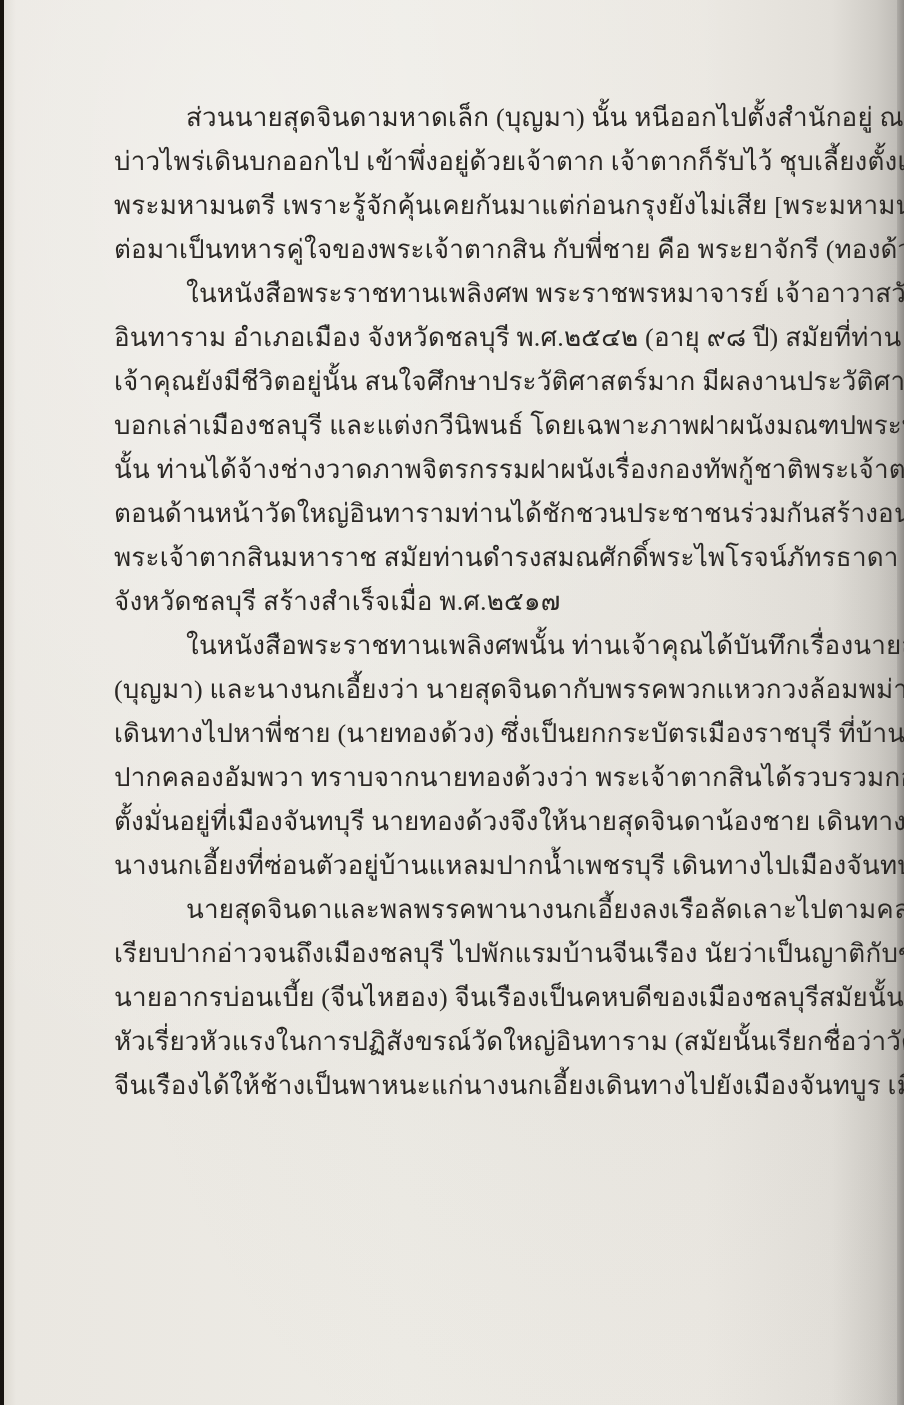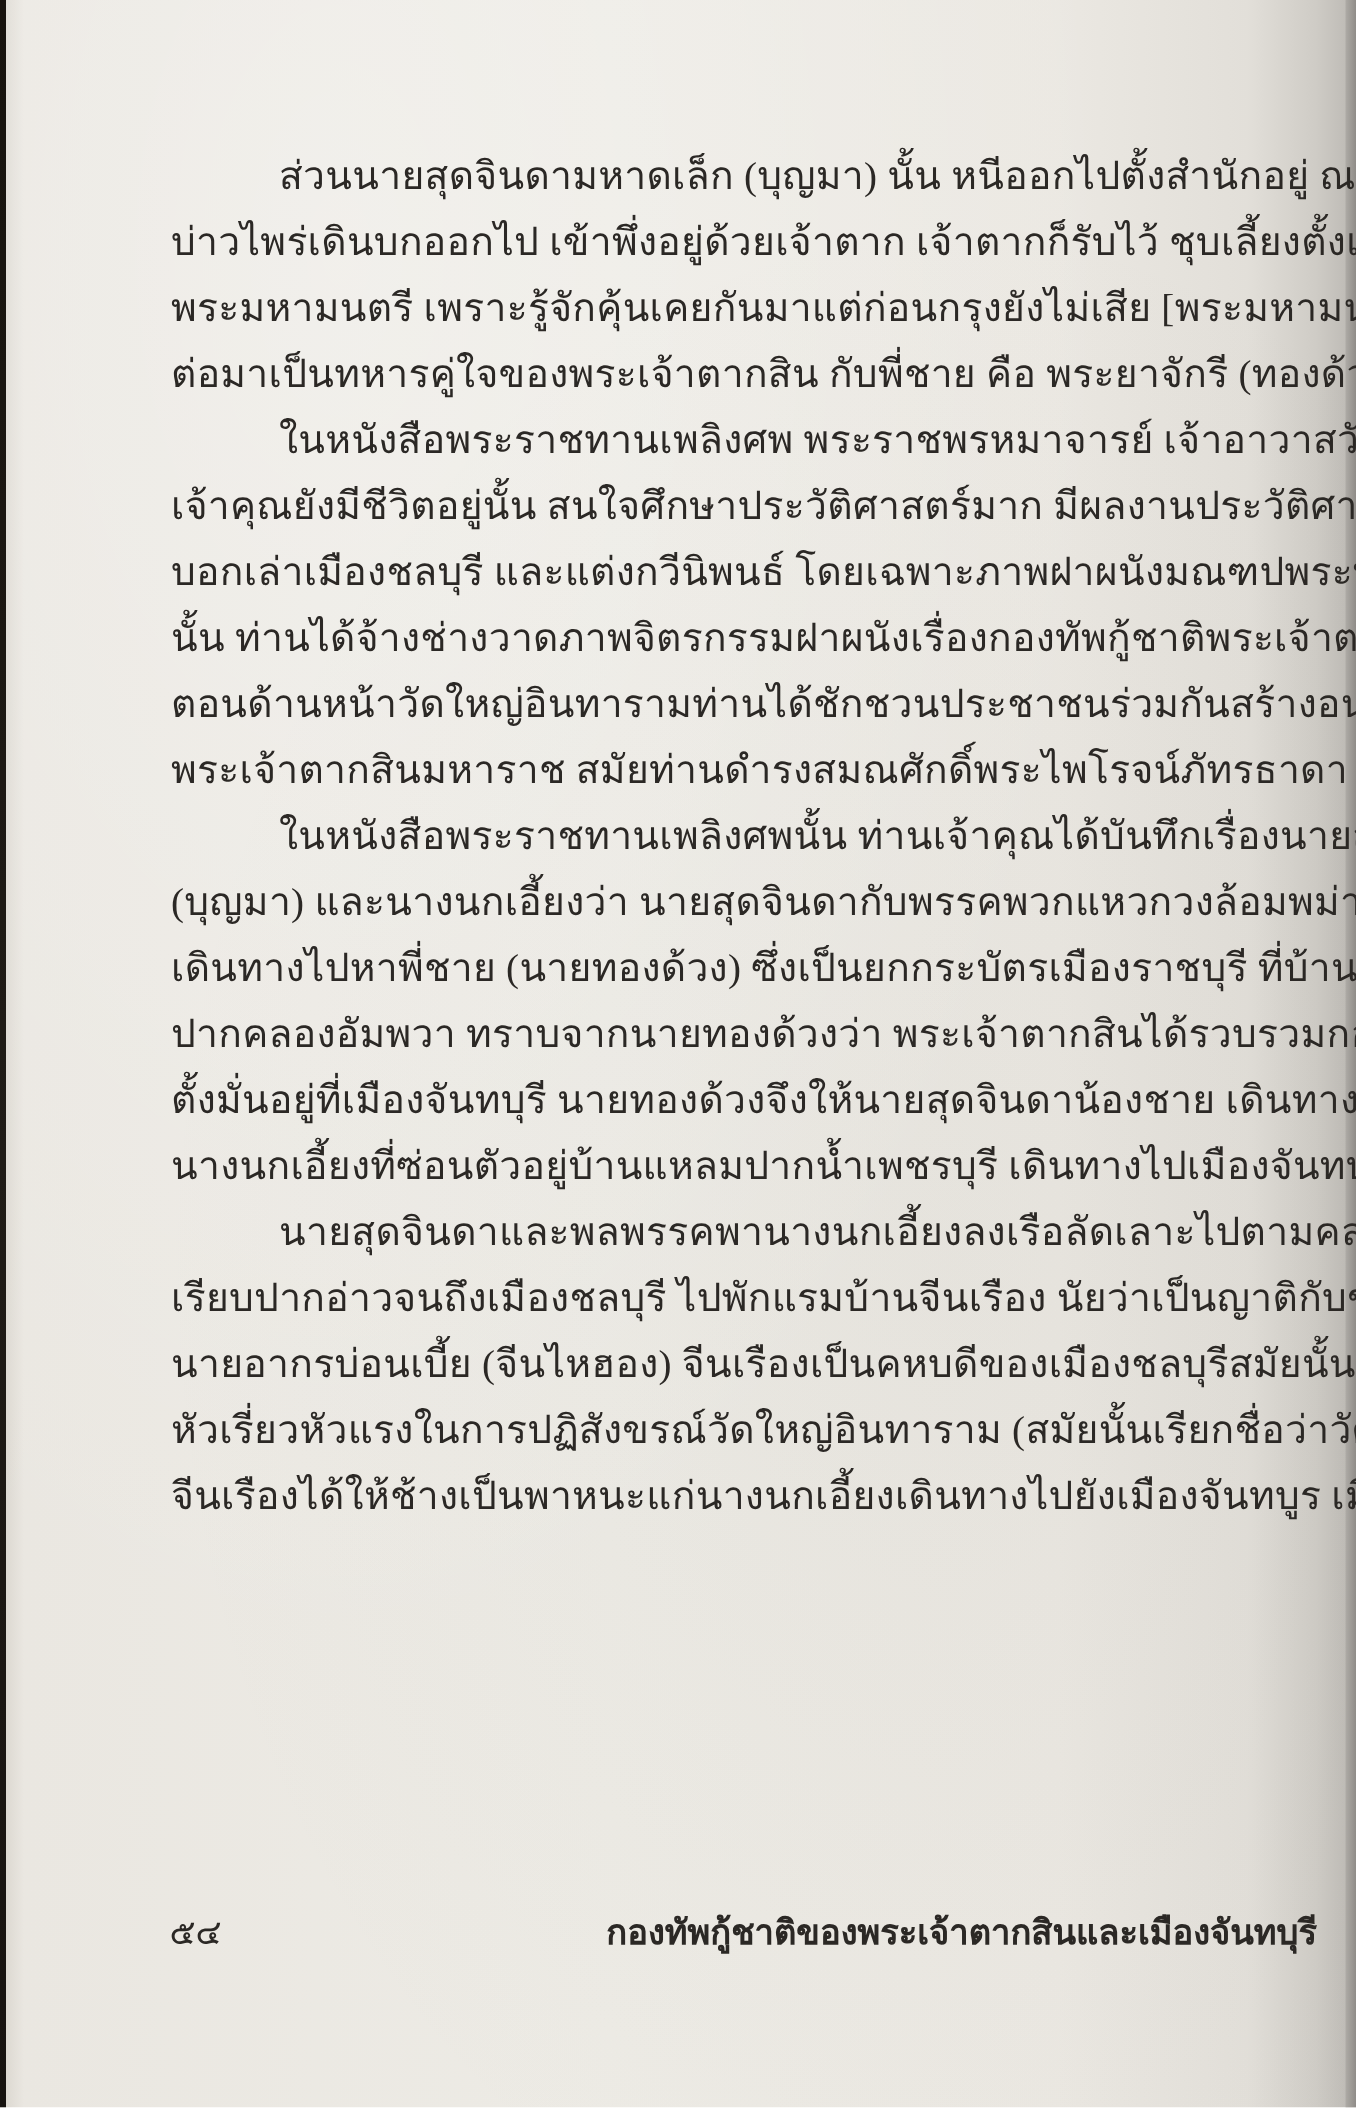--- a/index.html
+++ b/index.html
@@ -84,25 +84,27 @@
 
     <div class="para">
       <div class="line first">ส่วนนายสุดจินดามหาดเล็ก (บุญมา) นั้น หนีออกไปตั้งสำนักอยู่ ณ เมือง</div>
       <div class="line">บ่าวไพร่เดินบกออกไป เข้าพึ่งอยู่ด้วยเจ้าตาก เจ้าตากก็รับไว้ ชุบเลี้ยงตั้งเป็น</div>
       <div class="line">พระมหามนตรี เพราะรู้จักคุ้นเคยกันมาแต่ก่อนกรุงยังไม่เสีย [พระมหามนตรี</div>
       <div class="line last">ต่อมาเป็นทหารคู่ใจของพระเจ้าตากสิน กับพี่ชาย คือ พระยาจักรี (ทองด้วง)]</div>
     </div>
 
     <div class="para">
       <div class="line first">ในหนังสือพระราชทานเพลิงศพ พระราชพรหมาจารย์ เจ้าอาวาสวัดใหญ่</div>
+      <div class="line">อินทาราม อำเภอเมือง จังหวัดชลบุรี พ.ศ.๒๕๔๒ (อายุ ๙๘ ปี) สมัยที่ท่าน</div>
       <div class="line">เจ้าคุณยังมีชีวิตอยู่นั้น สนใจศึกษาประวัติศาสตร์มาก มีผลงานประวัติศาสตร์</div>
       <div class="line">บอกเล่าเมืองชลบุรี และแต่งกวีนิพนธ์ โดยเฉพาะภาพฝาผนังมณฑปพระพุทธบาท</div>
       <div class="line">นั้น ท่านได้จ้างช่างวาดภาพจิตรกรรมฝาผนังเรื่องกองทัพกู้ชาติพระเจ้าตากสิน</div>
       <div class="line">ตอนด้านหน้าวัดใหญ่อินทารามท่านได้ชักชวนประชาชนร่วมกันสร้างอนุสาวรีย์</div>
       <div class="line">พระเจ้าตากสินมหาราช สมัยท่านดำรงสมณศักดิ์พระไพโรจน์ภัทรธาดา เจ้าคณะ</div>
+      <div class="line last">จังหวัดชลบุรี สร้างสำเร็จเมื่อ พ.ศ.๒๕๑๗</div>
     </div>
 
     <div class="para">
       <div class="line first">ในหนังสือพระราชทานเพลิงศพนั้น ท่านเจ้าคุณได้บันทึกเรื่องนายสุดจินดา</div>
       <div class="line">(บุญมา) และนางนกเอี้ยงว่า นายสุดจินดากับพรรคพวกแหวกวงล้อมพม่าแล้ว</div>
       <div class="line">เดินทางไปหาพี่ชาย (นายทองด้วง) ซึ่งเป็นยกกระบัตรเมืองราชบุรี ที่บ้านสวน</div>
       <div class="line">ปากคลองอัมพวา ทราบจากนายทองด้วงว่า พระเจ้าตากสินได้รวบรวมกองกำลัง</div>
       <div class="line">ตั้งมั่นอยู่ที่เมืองจันทบุรี นายทองด้วงจึงให้นายสุดจินดาน้องชาย เดินทางไปรับ</div>
       <div class="line">นางนกเอี้ยงที่ซ่อนตัวอยู่บ้านแหลมปากน้ำเพชรบุรี เดินทางไปเมืองจันทบุรีด้วย</div>
     </div>
@@ -110,17 +112,13 @@
     <div class="para">
       <div class="line first">นายสุดจินดาและพลพรรคพานางนกเอี้ยงลงเรือลัดเลาะไปตามคลอง และ</div>
       <div class="line">เรียบปากอ่าวจนถึงเมืองชลบุรี ไปพักแรมบ้านจีนเรือง นัยว่าเป็นญาติกับขุนพัฒน์</div>
       <div class="line">นายอากรบ่อนเบี้ย (จีนไหฮอง) จีนเรืองเป็นคหบดีของเมืองชลบุรีสมัยนั้น เป็น</div>
       <div class="line">หัวเรี่ยวหัวแรงในการปฏิสังขรณ์วัดใหญ่อินทาราม (สมัยนั้นเรียกชื่อว่าวัดหลวง)</div>
       <div class="line last">จีนเรืองได้ให้ช้างเป็นพาหนะแก่นางนกเอี้ยงเดินทางไปยังเมืองจันทบูร เมื่อถึงเมือง</div>
     </div>
 
   </div>
 
-  <div class="footer">
-    <span class="page-number">๕๔</span>
-    <span class="running-title">กองทัพกู้ชาติของพระเจ้าตากสินและเมืองจันทบุรี</span>
-  </div>
 </div>
 
 </body></html>

